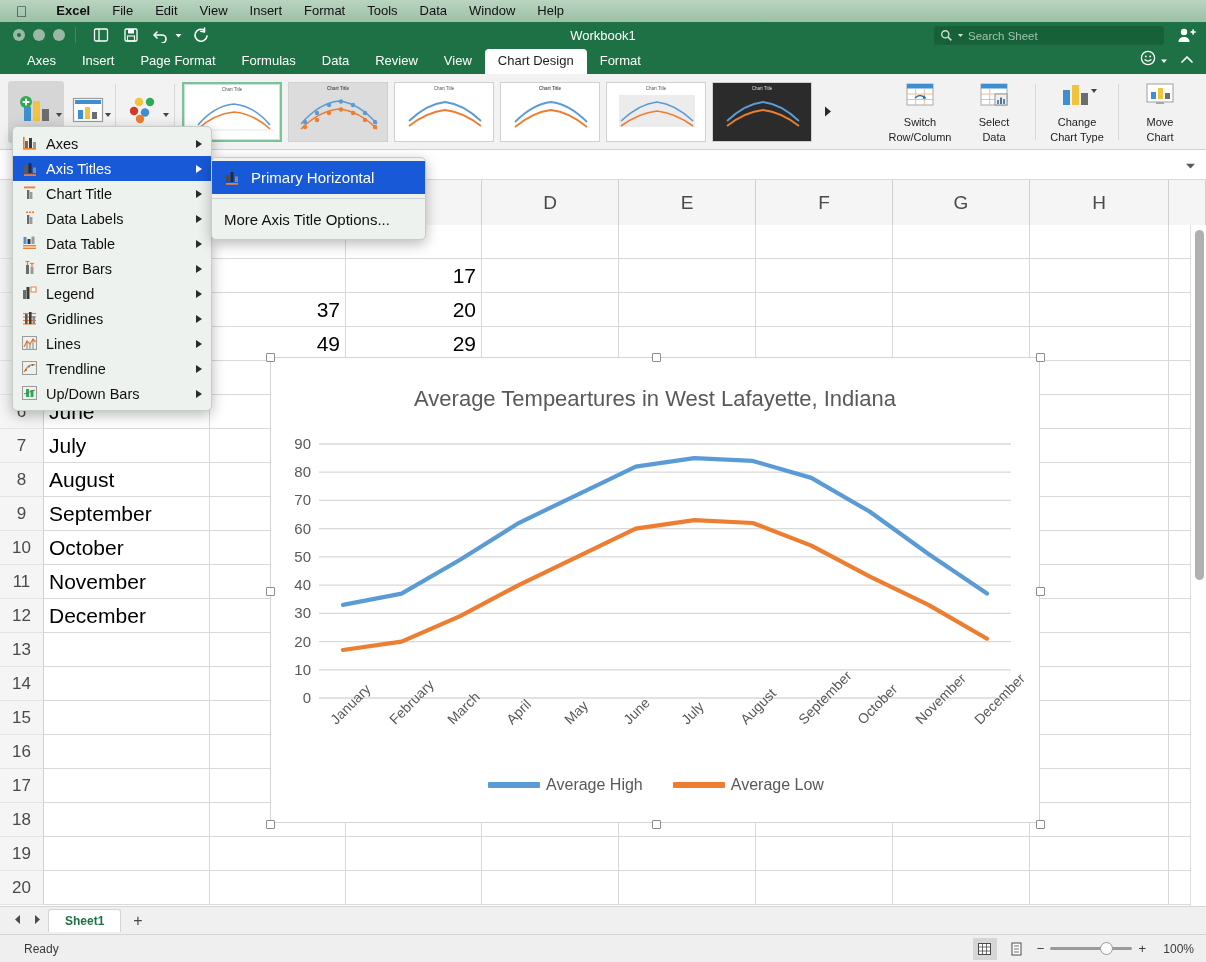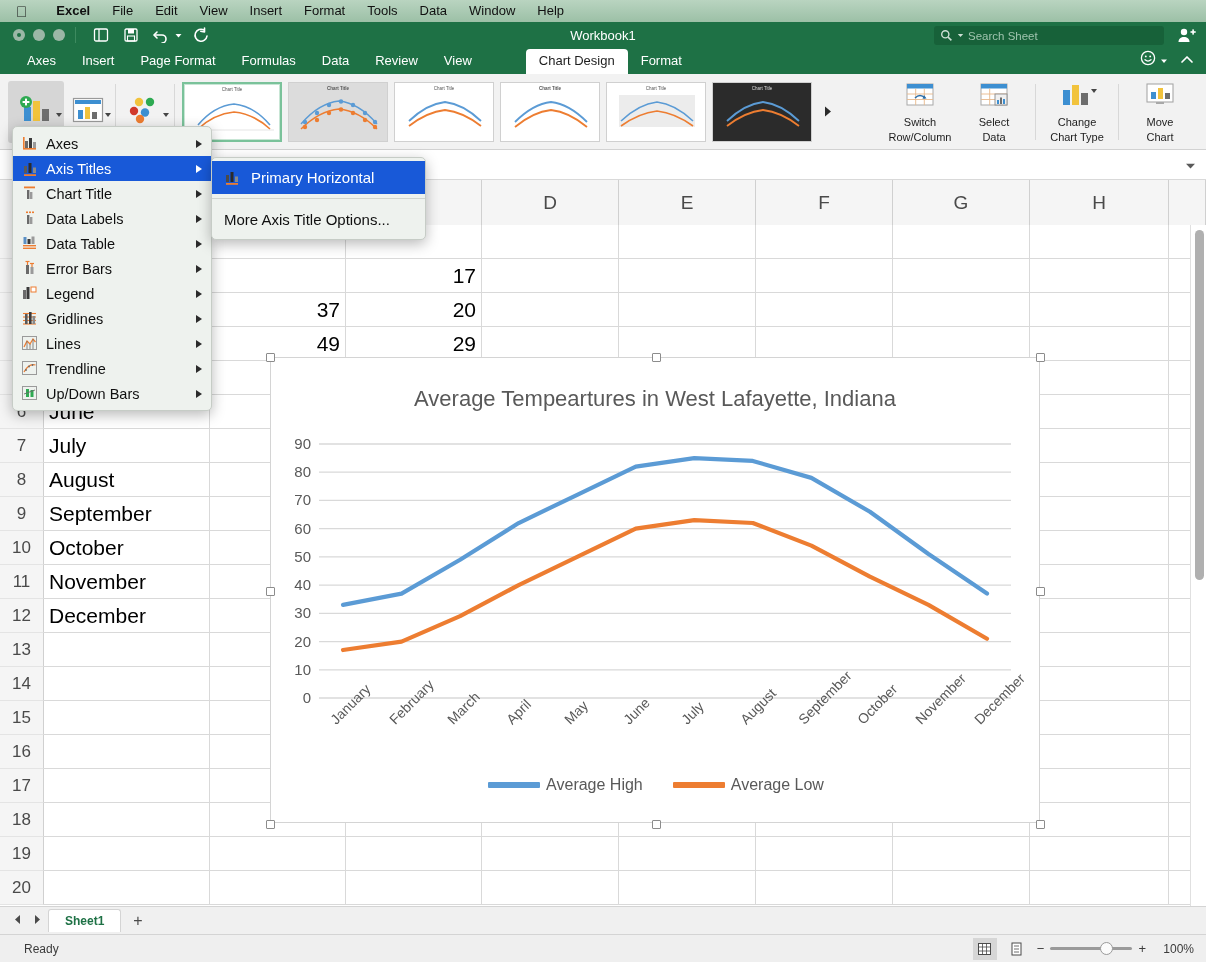--- a/index.html
+++ b/index.html
@@ -48,21 +48,21 @@
 
   
   .tabs {
     position: absolute; top: 48px; left: 0; width: 1206px; height: 26px;
     background: #1e7145; display: flex; align-items: flex-end; padding-left: 14px;
   }
   .tab {
     font-size: 13px; color: #ffffff; padding: 4px 13px 5px 13px;
     line-height: 16px; border-radius: 4px 4px 0 0; white-space: nowrap;
   }
-  .tab.active { background: #ffffff; color: #1d1d1d; font-weight: normal; margin-left: 41px; }
+  .tab.active { background: #ffffff; color: #1d1d1d; font-weight: normal; }
   .tabs-right { position: absolute; right: 12px; bottom: 4px; display: flex; align-items: center; gap: 12px; color: #fff; }
 
   
   .ribbon {
     position: absolute; top: 74px; left: 0; width: 1206px; height: 76px;
     background: #f2f2f2; border-bottom: 1px solid #d2d2d2;
     display: flex; align-items: center;
   }
   .rb-grp { display: flex; align-items: center; height: 100%; }
   .rb-sep { width: 1px; height: 56px; background: #d8d8d8; margin: 0 3px; }

